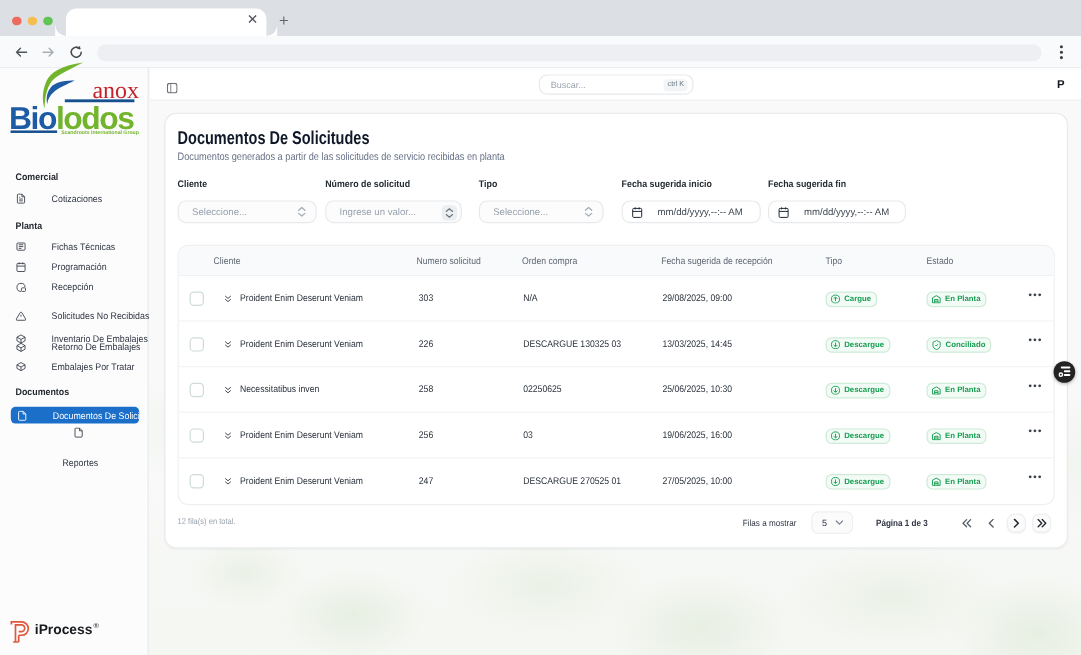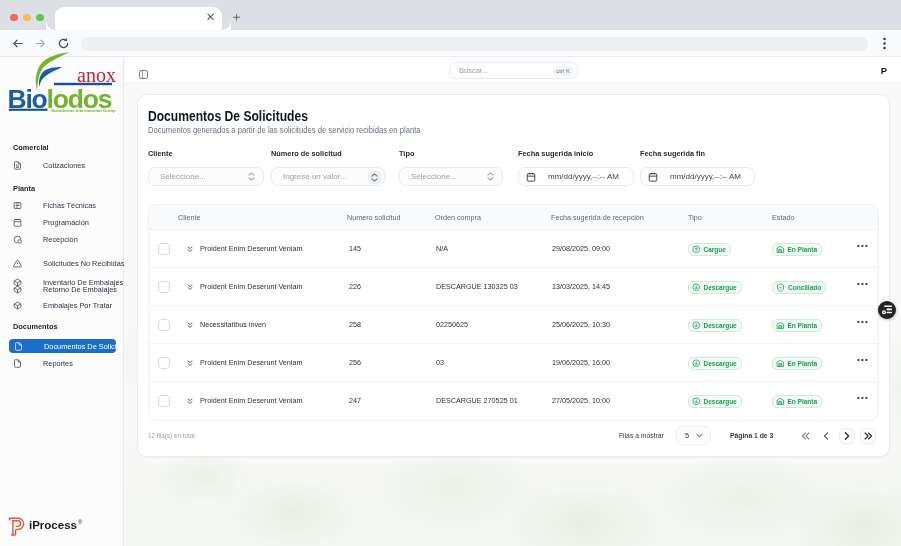--- a/index.html
+++ b/index.html
@@ -195,21 +195,21 @@
   <span>Embalajes Por Tratar</span>
 </div>
 <div class="shead" style="top:322px;">Documentos</div>
 <div class="sitem sel" style="top:339px;">
   <svg width="9" height="9" viewBox="0 0 24 24" fill="none" stroke="#fff" stroke-width="2">
       <path d="M14 2H6a2 2 0 0 0-2 2v16a2 2 0 0 0 2 2h12a2 2 0 0 0 2-2V8z"></path>
       <path d="M14 2v6h6"></path>
     </svg>
   <span>Documentos De Solicit...</span>
 </div>
-<div class="sitem" style="top:356px;">
+<div class="sitem" style="top:356px;flex-direction:column;">
   <svg width="9" height="9" viewBox="0 0 24 24" fill="none" stroke="#3c434d" stroke-width="2">
       <path d="M14 2H6a2 2 0 0 0-2 2v16a2 2 0 0 0 2 2h12a2 2 0 0 0 2-2V8z"></path>
       <path d="M14 2v6h6"></path>
     </svg>
   <span>Reportes</span>
 </div>
 
 <div class="abs" style="left:8px; top:513px; width:110px; height:24px; display:flex; align-items:center;">
   <svg width="17" height="21" viewBox="0 0 17 21">
     <path d="M1.5 5.5 V3.2 H10 a5.6 5.6 0 0 1 0 11.2 H7.6" fill="none" stroke="#e2563a" stroke-width="1.4"></path>
@@ -270,21 +270,21 @@
       <div class="th" style="left:539px;">Tipo</div>
       <div class="th" style="left:623px;">Estado</div>
     </div>
 
     <div class="trow">
       <span class="cb"></span>
       <svg class="chev2" width="8" height="8" viewBox="0 0 24 24" fill="none" stroke="#3a414b" stroke-width="2.4">
           <path d="M5 5l7 6 7-6M5 13l7 6 7-6"></path>
         </svg>
       <div class="td" style="left:51px;">Proident Enim Deserunt Veniam</div>
-      <div class="td" style="left:200px;">145</div>
+      <div class="td" style="left:200px;">303</div>
       <div class="td" style="left:287px;">N/A</div>
       <div class="td" style="left:403px;">29/08/2025, 09:00</div>
       <div class="badge" style="left:539px;"><svg width="8.5" height="8.5" viewBox="0 0 24 24" fill="none" stroke="#179d52" stroke-width="2.2">
             <circle cx="12" cy="12" r="9.5"></circle>
             <path d="M12 17V8M7.5 11.5 12 7l4.5 4.5"></path>
           </svg>Cargue</div>
       <div class="badge" style="left:623px;"><svg width="8.5" height="8.5" viewBox="0 0 24 24" fill="none" stroke="#179d52" stroke-width="2.2">
             <path d="M3 21V9l9-5 9 5v12z"></path>
             <path d="M8 21v-8h8v8M8 17h8"></path>
           </svg>En Planta</div>

